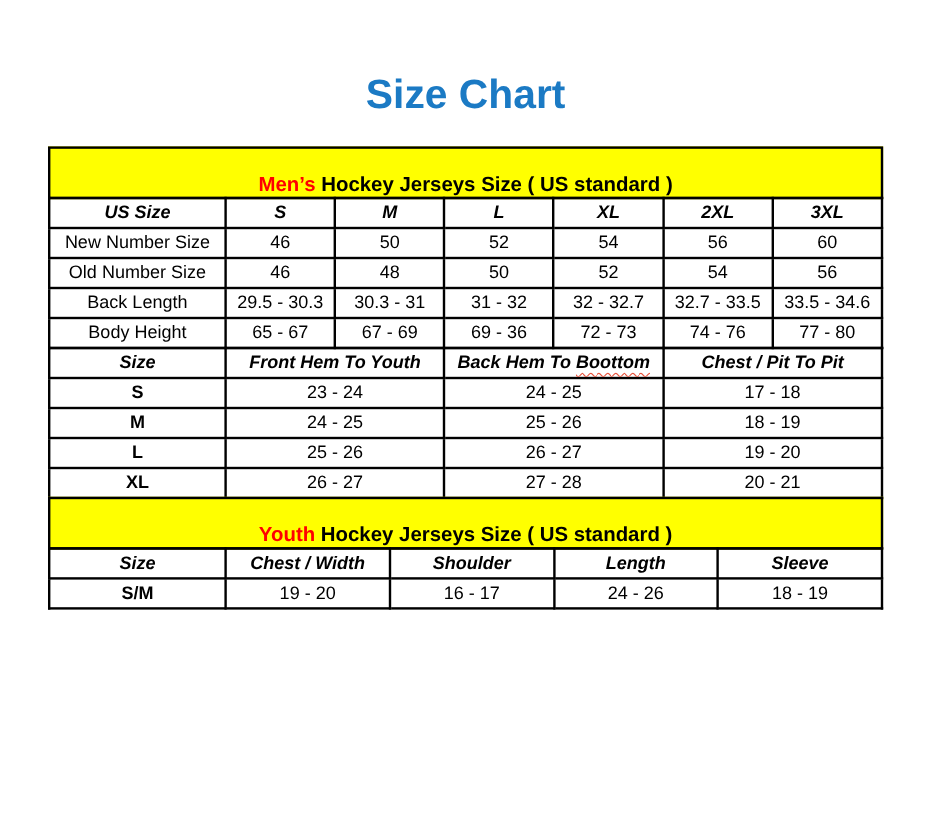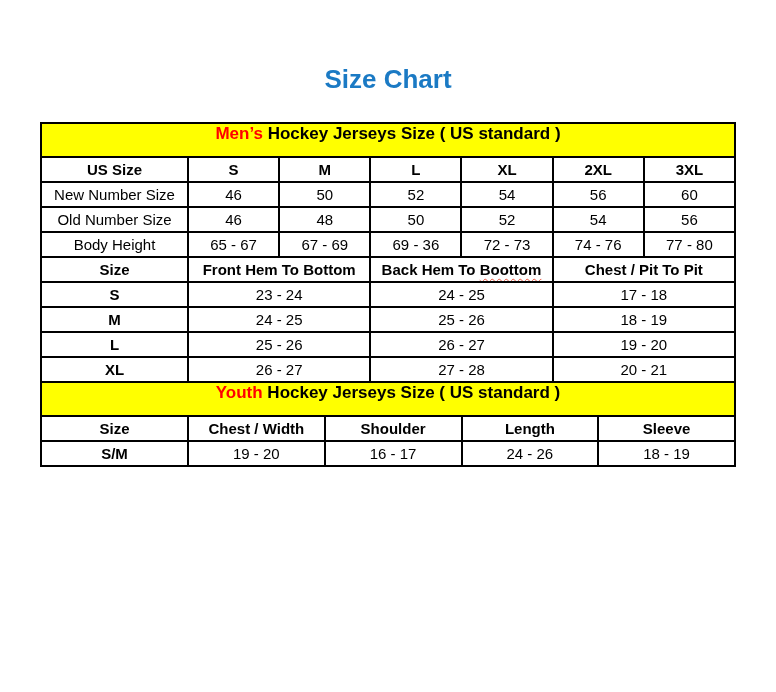--- a/index.html
+++ b/index.html
@@ -16,37 +16,37 @@
     background: #ffffff;
     width: 776px;
     height: 692px;
     overflow: hidden;
     font-family: "Liberation Sans", sans-serif;
     color: #000;
   }
   .page-title {
     margin: 62px 0 0 0;
     text-align: center;
-    font-size: 26px;
+    font-size: 34px;
     line-height: 34px;
     font-weight: 700;
     color: var(--title-blue);
     letter-spacing: 0px;
   }
   .chart {
     width: 696px;
     margin: 26px auto 0 auto;
   }
   .section + .section { margin-top: -2px; }
   .band {
-    height: 36px;
+    height: 44px;
     background: var(--band-yellow);
     border: 2px solid var(--border-black);
     display: flex;
-    align-items: flex-start;
+    align-items: flex-end;
     justify-content: center;
     font-size: 17px;
     font-weight: 700;
   }
   .band-text { white-space: pre-wrap; }
   .band-red { color: var(--accent-red); }
   table {
     border-collapse: collapse;
     table-layout: fixed;
     width: 696px;
@@ -56,21 +56,21 @@
     border: 2px solid var(--border-black);
     height: 25px;
     text-align: center;
     vertical-align: middle;
     font-size: 15px;
     font-weight: 400;
     padding: 0 2px;
     white-space: nowrap;
     overflow: hidden;
   }
-  th { font-weight: 700; }
+  th { font-weight: 700; font-style: italic; }
   td.bold { font-weight: 700; }
   .squiggle {
     text-decoration-line: underline;
     text-decoration-style: wavy;
     text-decoration-color: var(--squiggle-red);
     text-decoration-thickness: 1px;
     text-underline-offset: 3px;
   }
 </style>
 </head>
@@ -118,20 +118,29 @@
           <tr>
             <td>Old Number Size</td>
             <td>46</td>
             <td>48</td>
             <td>50</td>
             <td>52</td>
             <td>54</td>
             <td>56</td>
           </tr>
           <tr>
+            <td>Back Length</td>
+            <td>29.5 - 30.3</td>
+            <td>30.3 - 31</td>
+            <td>31 - 32</td>
+            <td>32 - 32.7</td>
+            <td>32.7 - 33.5</td>
+            <td>33.5 - 34.6</td>
+          </tr>
+          <tr>
             <td>Body Height</td>
             <td>65 - 67</td>
             <td>67 - 69</td>
             <td>69 - 36</td>
             <td>72 - 73</td>
             <td>74 - 76</td>
             <td>77 - 80</td>
           </tr>
         </tbody>
       </table>
@@ -141,21 +150,21 @@
     <table>
         <colgroup>
           <col style="width: 147px;">
           <col>
           <col>
           <col>
         </colgroup>
         <thead>
           <tr>
             <th>Size</th>
-            <th>Front Hem To Bottom</th>
+            <th>Front Hem To Youth</th>
             <th><span>Back Hem To </span><span class="squiggle">Boottom</span></th>
             <th>Chest / Pit To Pit</th>
           </tr>
         </thead>
         <tbody>
           <tr>
             <td class="bold">S</td>
             <td>23 - 24</td>
             <td>24 - 25</td>
             <td>17 - 18</td>

